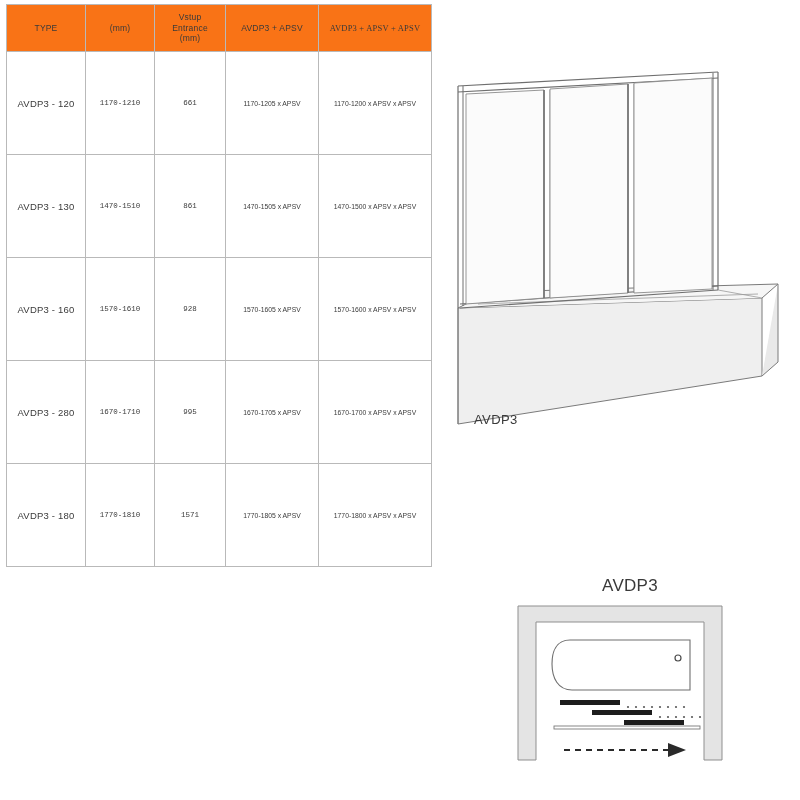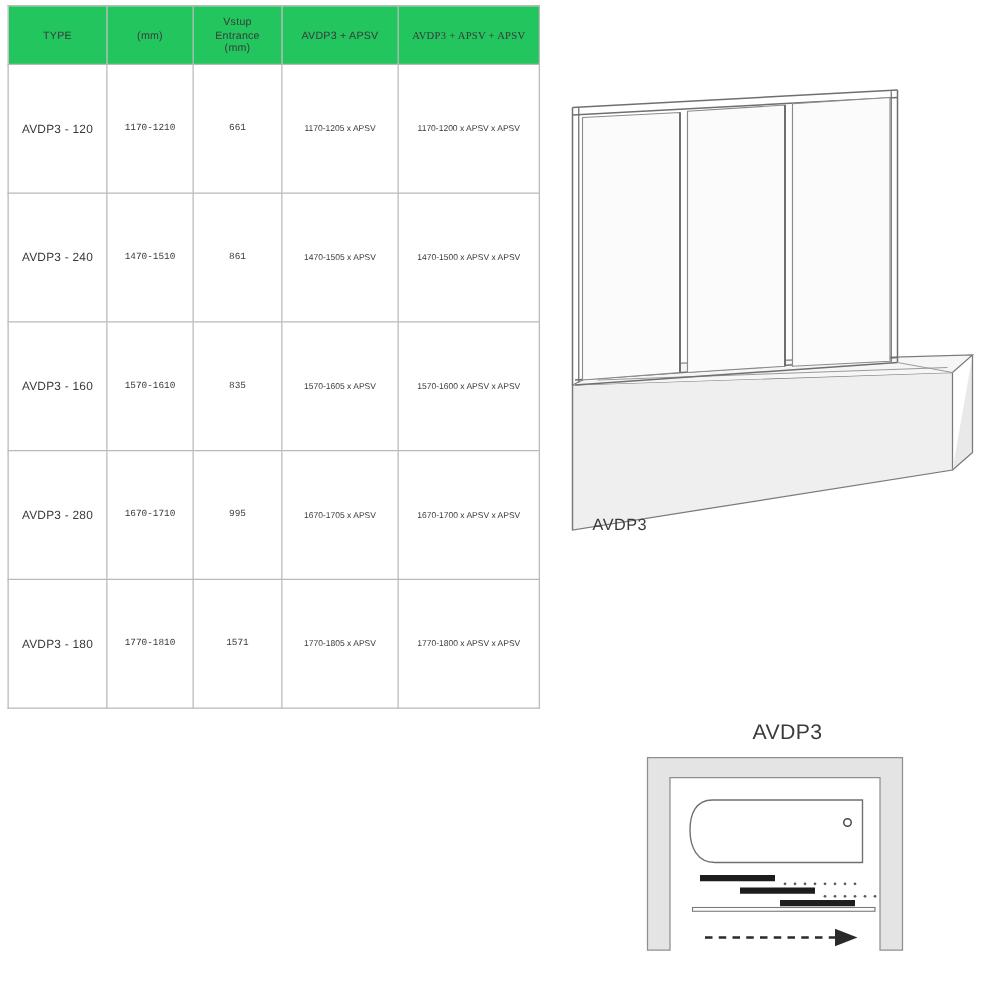--- a/index.html
+++ b/index.html
@@ -26,21 +26,21 @@
   }
   .spec-table th,
   .spec-table td {
     border: 1px solid #b9b9b9;
     text-align: center;
     vertical-align: middle;
     color: #3a3a3a;
     font-weight: normal;
   }
   .spec-table thead th {
-    background: #22c55e;
+    background: #f97316;
     height: 44px;
     font-size: 8.5px;
     line-height: 1.25;
     letter-spacing: .2px;
   }
   .spec-table tbody td {
     height: 100px;
     background: #ffffff;
   }
   .col-type   { width: 76px; margin-left: 27px; }
@@ -120,30 +120,30 @@
   </thead>
   <tbody>
     <tr>
       <td class="cell-type">AVDP3 - 120</td>
       <td class="cell-num">1170-1210</td>
       <td class="cell-num">661</td>
       <td class="cell-small">1170-1205 x APSV</td>
       <td class="cell-small">1170-1200 x APSV x APSV</td>
     </tr>
     <tr>
-      <td class="cell-type">AVDP3 - 240</td>
+      <td class="cell-type">AVDP3 - 130</td>
       <td class="cell-num">1470-1510</td>
       <td class="cell-num">861</td>
       <td class="cell-small">1470-1505 x APSV</td>
       <td class="cell-small">1470-1500 x APSV x APSV</td>
     </tr>
     <tr>
       <td class="cell-type">AVDP3 - 160</td>
       <td class="cell-num">1570-1610</td>
-      <td class="cell-num">835</td>
+      <td class="cell-num">928</td>
       <td class="cell-small">1570-1605 x APSV</td>
       <td class="cell-small">1570-1600 x APSV x APSV</td>
     </tr>
     <tr>
       <td class="cell-type">AVDP3 - 280</td>
       <td class="cell-num">1670-1710</td>
       <td class="cell-num">995</td>
       <td class="cell-small">1670-1705 x APSV</td>
       <td class="cell-small">1670-1700 x APSV x APSV</td>
     </tr>

